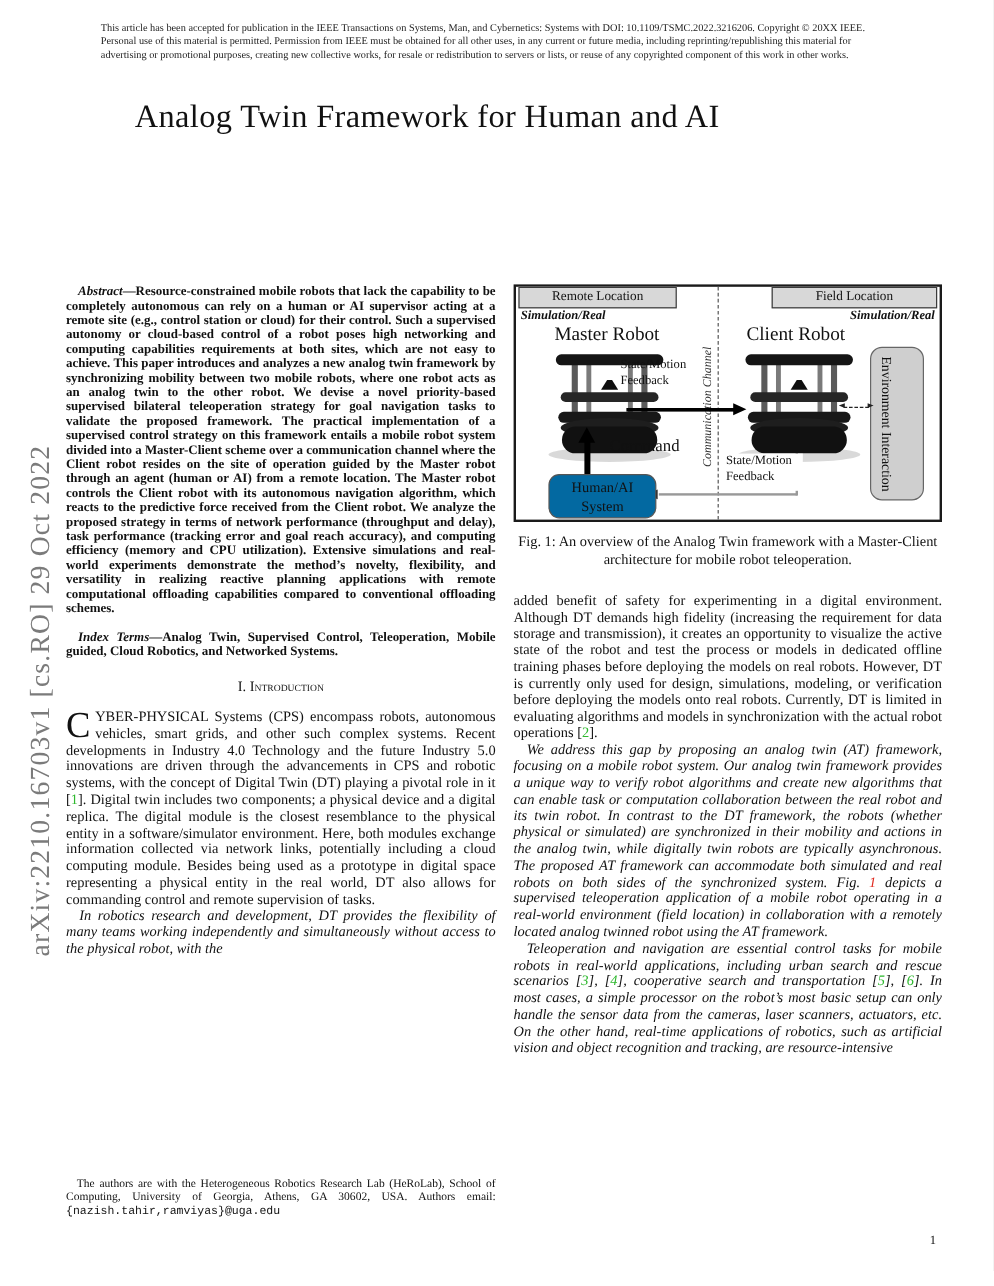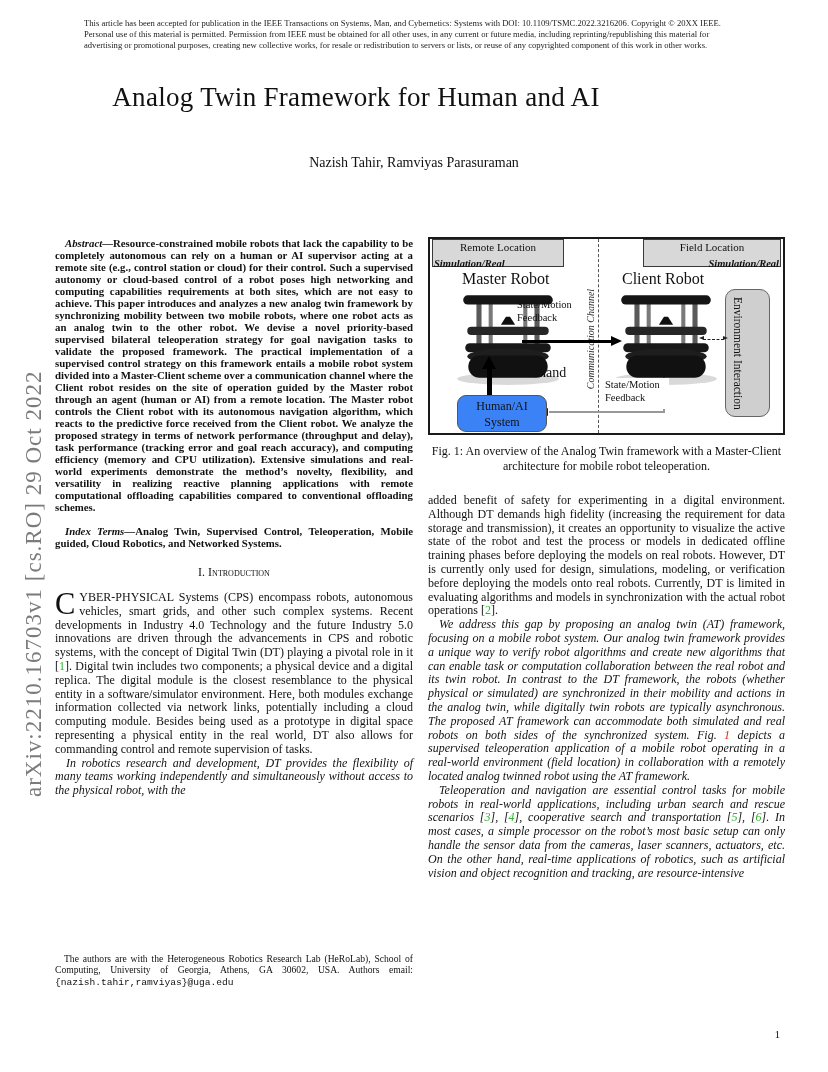--- a/index.html
+++ b/index.html
@@ -27,26 +27,26 @@
   .seg-r{color:#e02b20;}
   .seg-m{font-family:"Liberation Mono","DejaVu Sans Mono",monospace;font-size:9.6px;}
 
   .sec{margin:16px 0 11px 0;text-align:center;font-weight:normal;font-size:12px;}
   .sec .sc{font-variant:small-caps;}
 
   .body{margin:0;font-size:12px;line-height:13.8px;}
   .indent{text-indent:11px;font-style:italic;}
   .dropcap{float:left;font-size:30.5px;line-height:25px;padding:1px 4px 0 0;}
 
-  .footnote{position:absolute;left:0;top:716px;width:358px;font-size:9.6px;line-height:11.4px;
+  .footnote{position:absolute;left:0;top:744px;width:358px;font-size:9.6px;line-height:11.4px;
             text-align:justify;text-indent:9px;}
 
   
   .fig{position:relative;width:357px;height:198px;margin:0;border:2px solid #1a1a1a;box-sizing:border-box;}
-  .fig-hdr{position:absolute;top:0;height:28px;background:#d8d8d8;border:1px solid #3a3a3a;
+  .fig-hdr{position:absolute;top:0;height:18px;background:#d8d8d8;border:1px solid #3a3a3a;
            font-size:11px;line-height:15px;text-align:center;box-sizing:border-box;}
   .fig-hdr-l{left:2px;width:132px;}
   .fig-hdr-r{right:2px;width:138px;}
   .simreal{position:absolute;top:19px;font-style:italic;font-weight:bold;font-size:10.5px;}
   .sr-l{left:4px;}
   .sr-r{right:4px;}
   .roblabel{position:absolute;top:31px;font-weight:normal;font-size:16px;}
   .rl-master{left:32px;}
   .rl-client{left:192px;}
 
@@ -77,21 +77,21 @@
   .ah-r2{position:absolute;right:-4px;top:-3.6px;width:0;height:0;
          border-left:5px solid #222;border-top:2.8px solid transparent;border-bottom:2.8px solid transparent;}
 
   .smf-bot{position:absolute;left:172px;top:139px;width:64px;height:30px;background:#fff;
            font-size:10.5px;line-height:12.5px;text-align:left;padding:1px 0 0 3px;}
 
   .cmd-stem{position:absolute;left:57px;top:129px;width:4.5px;height:27px;background:#000;}
   .ah-u{position:absolute;left:52px;top:117px;width:0;height:0;
         border-bottom:13px solid #000;border-left:7.5px solid transparent;border-right:7.5px solid transparent;}
   .cmdlabel{position:absolute;left:78px;top:126px;font-size:14px;}
-  .humanbox{position:absolute;left:27px;top:156px;width:90px;height:37px;background:#3b82f6;
+  .humanbox{position:absolute;left:27px;top:156px;width:90px;height:37px;background:#0369a1;
             border:1.5px solid #555;border-radius:9px;box-sizing:border-box;
             text-align:center;font-size:12px;line-height:16px;padding-top:2px;}
 
   .caption{margin:9px 0 20px 0;text-align:center;font-size:12px;line-height:15px;}
   .pagenum{position:absolute;left:750px;top:1029px;width:30px;text-align:right;font-size:10.5px;}
   .hidden-defs{position:absolute;width:0;height:0;overflow:hidden;}
 </style>
 </head>
 <body>
 
@@ -112,21 +112,20 @@
 </svg>
 
 <div class="page">
 
   <div class="notice">This article has been accepted for publication in the IEEE Transactions on Systems, Man, and Cybernetics: Systems with DOI: 10.1109/TSMC.2022.3216206. Copyright © 20XX IEEE. Personal use of this material is permitted. Permission from IEEE must be obtained for all other uses, in any current or future media, including reprinting/republishing this material for advertising or promotional purposes, creating new collective works, for resale or redistribution to servers or lists, or reuse of any copyrighted component of this work in other works.</div>
 
   <h1 class="title">
     <span>Analog Twin Framework for Human and AI</span>
   </h1>
 
-  <div class="authors">Nazish Tahir, Ramviyas Parasuraman</div>
 
   <div class="arxiv">arXiv:2210.16703v1  [cs.RO]  29 Oct 2022</div>
 
   <div class="col colL">
     <p class="abstract"><span class="seg-i">Abstract</span><span>—Resource-constrained mobile robots that lack the capability to be completely autonomous can rely on a human or AI supervisor acting at a remote site (e.g., control station or cloud) for their control. Such a supervised autonomy or cloud-based control of a robot poses high networking and computing capabilities requirements at both sites, which are not easy to achieve. This paper introduces and analyzes a new analog twin framework by synchronizing mobility between two mobile robots, where one robot acts as an analog twin to the other robot. We devise a novel priority-based supervised bilateral teleoperation strategy for goal navigation tasks to validate the proposed framework. The practical implementation of a supervised control strategy on this framework entails a mobile robot system divided into a Master-Client scheme over a communication channel where the Client robot resides on the site of operation guided by the Master robot through an agent (human or AI) from a remote location. The Master robot controls the Client robot with its autonomous navigation algorithm, which reacts to the predictive force received from the Client robot. We analyze the proposed strategy in terms of network performance (throughput and delay), task performance (tracking error and goal reach accuracy), and computing efficiency (memory and CPU utilization). Extensive simulations and real-world experiments demonstrate the method’s novelty, flexibility, and versatility in realizing reactive planning applications with remote computational offloading capabilities compared to conventional offloading schemes.</span></p>
     <p class="abstract idx"><span class="seg-i">Index Terms</span><span>—Analog Twin, Supervised Control, Teleoperation, Mobile guided, Cloud Robotics, and Networked Systems.</span></p>
 
     <h2 class="sec"><span>I.</span> <span class="sc">Introduction</span></h2>
 
     <p class="body"><span class="dropcap">C</span><span><span>YBER-PHYSICAL Systems (CPS) encompass robots, autonomous vehicles, smart grids, and other such complex systems. Recent developments in Industry 4.0 Technology and the future Industry 5.0 innovations are driven through the advancements in CPS and robotic systems, with the concept of Digital Twin (DT) playing a pivotal role in it [</span><span class="seg-g">1</span><span>]. Digital twin includes two components; a physical device and a digital replica. The digital module is the closest resemblance to the physical entity in a software/simulator environment. Here, both modules exchange information collected via network links, potentially including a cloud computing module. Besides being used as a prototype in digital space representing a physical entity in the real world, DT also allows for commanding control and remote supervision of tasks.</span></span></p>

